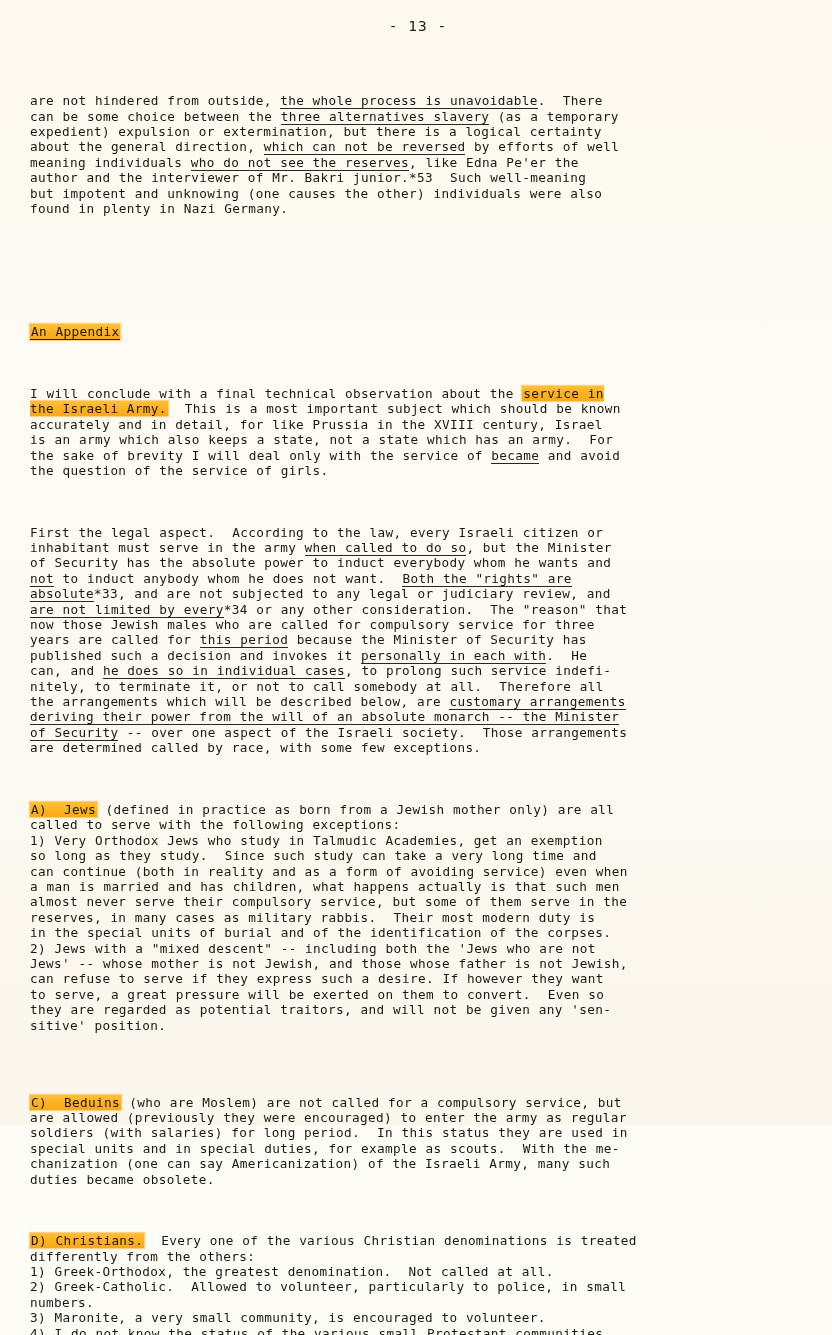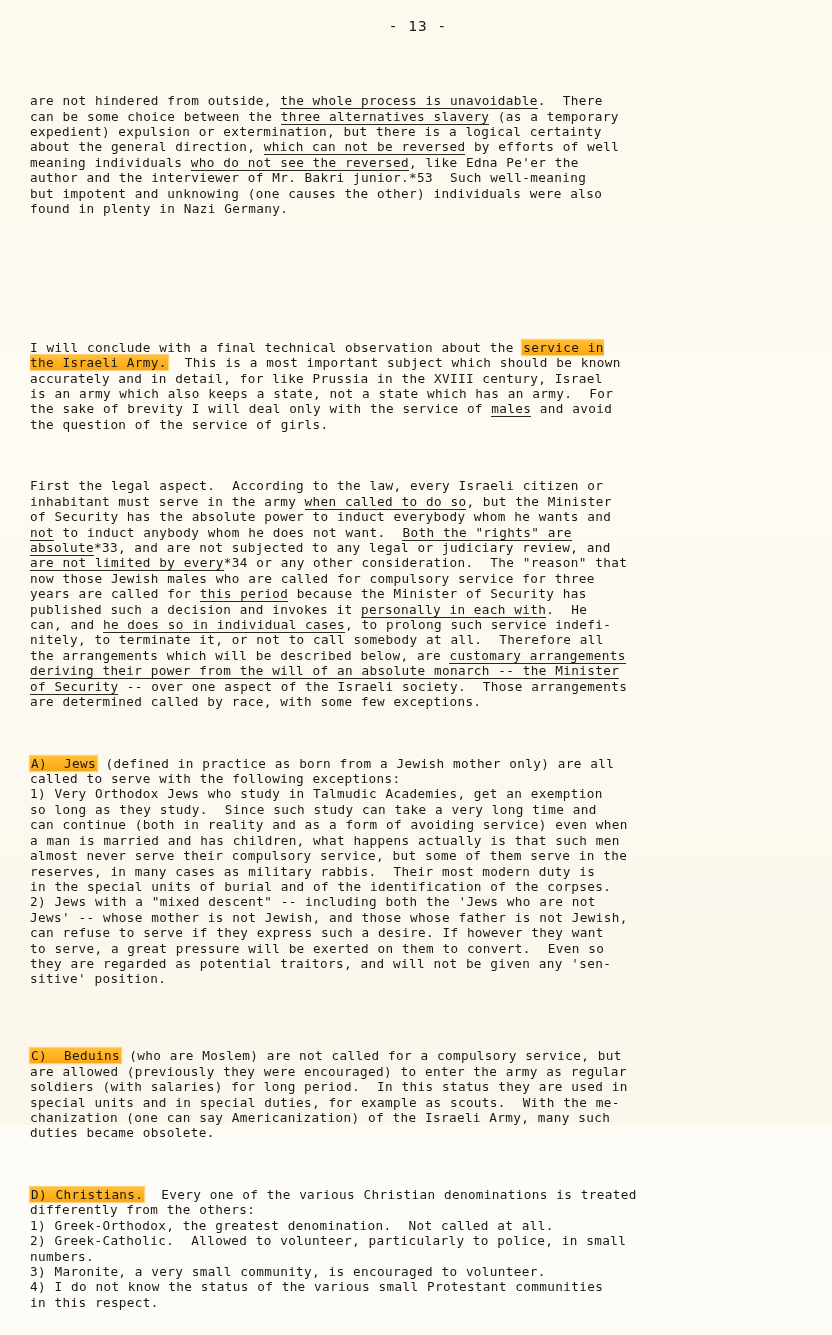--- a/index.html
+++ b/index.html
@@ -65,33 +65,34 @@
 <div class="page">
 
   <div class="page-number">- 13 -</div>
 
   <div class="body-text">
 
     <p class="para"><span>are not hindered from outside, </span><span class="u">the whole process is unavoidable</span><span>.  There
 can be some choice between the </span><span class="u">three alternatives slavery</span><span> (as a temporary
 expedient) expulsion or extermination, but there is a logical certainty
 about the general direction, </span><span class="u">which can not be reversed</span><span> by efforts of well
-meaning individuals </span><span class="u">who do not see the reversed</span><span>, like Edna Pe'er the
+meaning individuals </span><span class="u">who do not see the reserves</span><span>, like Edna Pe'er the
 author and the interviewer of Mr. Bakri junior.*53  Such well-meaning
 but impotent and unknowing (one causes the other) individuals were also
 found in plenty in Nazi Germany.</span></p>
 
     <div class="gap"></div>
 
+    <p class="para"><span class="hl u">An Appendix</span></p>
 
     <p class="para"><span>I will conclude with a final technical observation about the </span><span class="hl">service in
 the Israeli Army.</span><span>  This is a most important subject which should be known
 accurately and in detail, for like Prussia in the XVIII century, Israel
 is an army which also keeps a state, not a state which has an army.  For
-the sake of brevity I will deal only with the service of </span><span class="u">males</span><span> and avoid
+the sake of brevity I will deal only with the service of </span><span class="u">became</span><span> and avoid
 the question of the service of girls.</span></p>
 
     <p class="para"><span>First the legal aspect.  According to the law, every Israeli citizen or
 inhabitant must serve in the army </span><span class="u">when called to do so</span><span>, but the Minister
 of Security has the absolute power to induct everybody whom he wants and
 </span><span class="u">not</span><span> to induct anybody whom he does not want.  </span><span class="u">Both the "rights" are
 absolute</span><span>*33, and are not subjected to any legal or judiciary review, and
 </span><span class="u">are not limited by every</span><span>*34 or any other consideration.  The "reason" that
 now those Jewish males who are called for compulsory service for three
 years are called for </span><span class="u">this period</span><span> because the Minister of Security has

